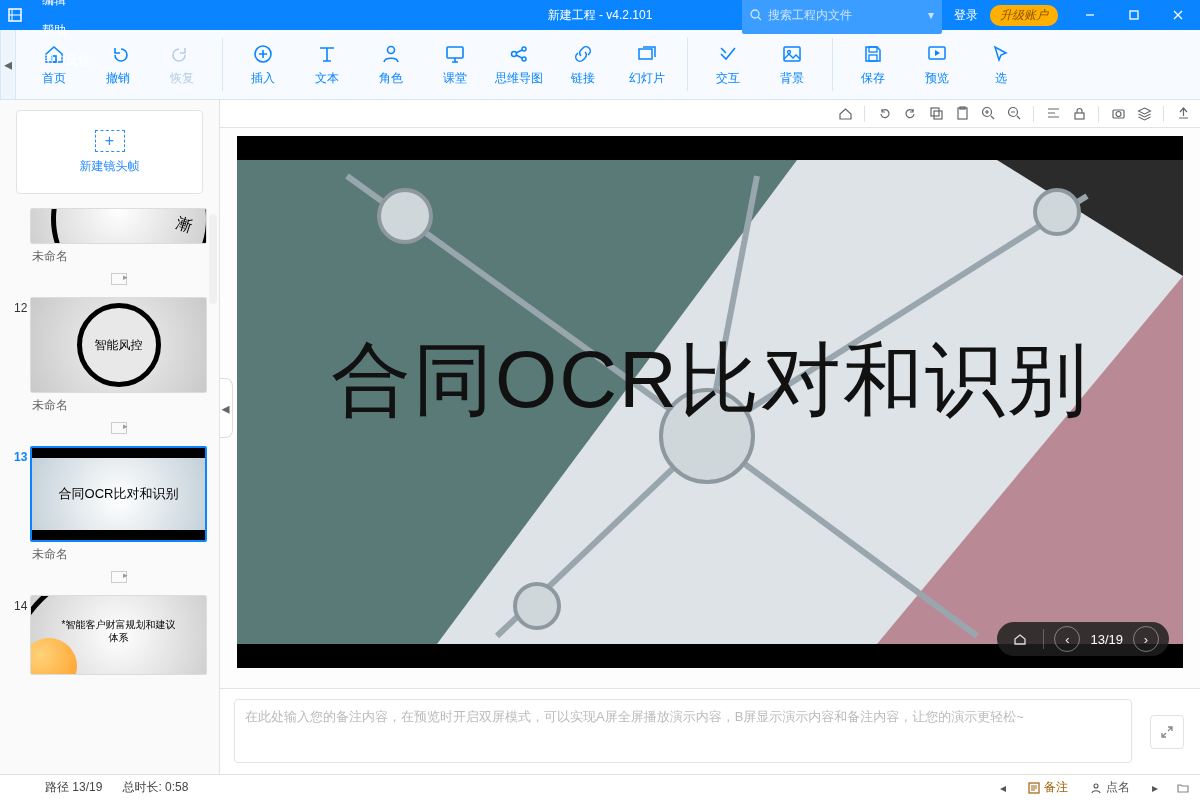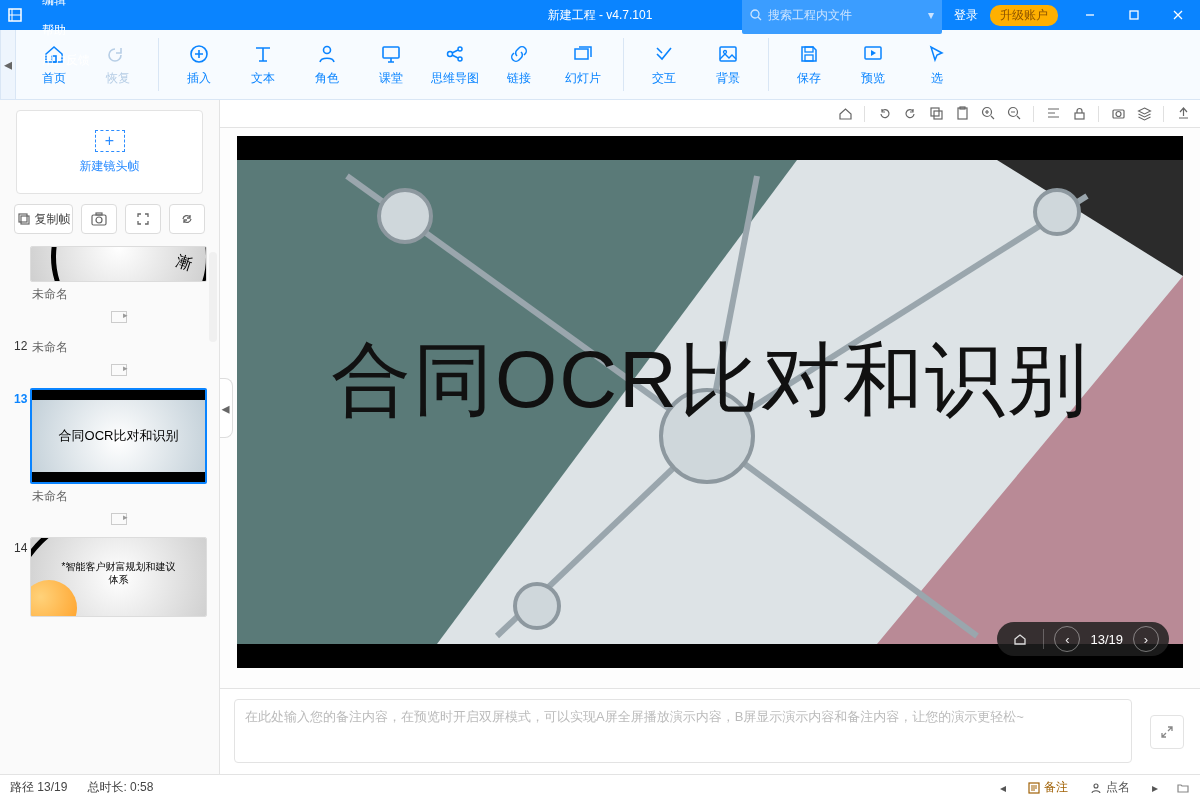--- a/index.html
+++ b/index.html
@@ -9,21 +9,21 @@
 .titlebar { height: 30px; background: #0a84ff; display: flex; align-items: center; color: #fff; font-size: 12px; position: relative; }
 .titlebar .app-logo { width: 30px; display: flex; align-items: center; justify-content: center; }
 .titlebar .menu { display: flex; flex-direction: column; }
 .titlebar .menu-item { padding: 0 12px; height: 30px; display: flex; align-items: center; cursor: pointer; }
 .titlebar .title-center { position: absolute; left: 50%; transform: translateX(-50%); }
 .titlebar .right { margin-left: auto; display: flex; align-items: center; height: 30px; }
 .titlebar .search { width: 200px; height: 38px; background: #3b9dff; border-radius: 2px; display: flex; align-items: center; padding: 0 8px; color: #cce4ff; font-size: 12px; position: relative; }
 .titlebar .search .searchtext { margin-left: 6px; }
 .titlebar .search .dd { margin-left: auto; }
 .titlebar .login { padding: 0 12px; }
-.titlebar .upgrade { background: #ffb000; color: #8a5200; padding: 2px 10px; border-radius: 10px; font-size: 12px; margin-right: 10px; }
+.titlebar .upgrade { background: #ffb000; color: #8a5200; padding: 2px 10px; border-radius: 10px; font-size: 12px; margin-right: 10px; font-style: italic; }
 .titlebar .win-btn { width: 44px; height: 30px; display: flex; align-items: center; justify-content: center; }
 
 
 .toolbar { height: 70px; background: #f7fbff; border-bottom: 1px solid #d9e6f5; display: flex; align-items: stretch; }
 .toolbar .edge { width: 16px; display: flex; align-items: center; justify-content: center; color: #666; background: #eef5fd; border-left: 1px solid #d9e6f5; border-right: 1px solid #d9e6f5; }
 .tool-group { display: flex; padding: 0 6px; }
 .tool-sep { width: 1px; background: #d9e6f5; margin: 8px 2px; }
 .tool-btn { width: 64px; display: flex; flex-direction: column; align-items: center; justify-content: center; color: #0a84ff; cursor: pointer; gap: 4px; }
 .tool-btn.disabled { color: #b7cee6; }
 .tool-btn .ico { height: 24px; display: flex; align-items: center; justify-content: center; }
@@ -68,21 +68,21 @@
 .canvas-nav { position:absolute; right:14px; bottom:12px; height:34px; background:rgba(30,30,30,.85); border-radius:18px; display:flex; align-items:center; padding:0 10px; gap:10px; color:#fff; font-size:13px; }
 .canvas-nav .nv-btn { width:26px; height:26px; border:1px solid rgba(255,255,255,.4); border-radius:50%; display:flex; align-items:center; justify-content:center; color:#eee; cursor:pointer; }
 .canvas-nav .nv-sep { width:1px; height:20px; background:rgba(255,255,255,.25); }
 
 .notes { height:86px; border-top:1px solid #e3e3e3; padding:10px 14px; position:relative; background:#fff; }
 .notes textarea { width: calc(100% - 54px); height: 64px; border:1px solid #e3e3e3; border-radius:4px; padding:8px 10px; font-size:13px; color:#333; resize:none; outline:none; }
 .notes textarea::placeholder { color:#bbb; }
 .notes .expand { position:absolute; right:16px; top:50%; transform:translateY(-50%); width:34px; height:34px; border:1px solid #e3e3e3; border-radius:4px; display:flex; align-items:center; justify-content:center; color:#888; cursor:pointer; background:#fff; }
 
 
-.statusbar { height:26px; border-top:1px solid #e3e3e3; display:flex; align-items:center; font-size:12px; color:#444; background:#fff; }
+.statusbar { height:26px; border-top:1px solid #e3e3e3; display:flex; align-items:center; font-size:12px; color:#444; background:#fff;padding-left:35px; }
 .statusbar .sl { padding:0 10px; }
 .statusbar .sr { margin-left:auto; display:flex; align-items:center; gap:6px; padding-right:6px; }
 .statusbar .sbtn { display:flex; align-items:center; gap:4px; padding:2px 8px; border-radius:3px; cursor:pointer; color:#555; }
 .statusbar .sbtn.active { color:#a16207; }
 .statusbar .sicon { width:22px; height:22px; display:flex; align-items:center; justify-content:center; color:#888; cursor:pointer; }
 
 
 .t12-bg { background: radial-gradient(circle at 50% 50%, #f2f2f2, #c9c9c9); position:absolute; inset:0; }
 .t12-circle { position:absolute; left:50%; top:50%; transform:translate(-50%,-50%); width:84px; height:84px; border:5px solid #000; border-radius:50%; display:flex; align-items:center; justify-content:center; font-size:12px; color:#000; background:#e8e8e8; }
 .t13-bg { position:absolute; inset:0; background: radial-gradient(circle at 50% 55%, #fff, #bfcdd6); }
@@ -106,21 +106,21 @@
         <rect x="1" y="1" width="12" height="12" fill="none" stroke="#fff" stroke-width="1.5"></rect>
         <path d="M4 1v12M1 7h12" stroke="#fff" stroke-width="1"></path>
       </svg>
   </div>
   <div class="menu">
     <div class="menu-item">文件</div>
     <div class="menu-item">编辑</div>
     <div class="menu-item">帮助</div>
     <div class="menu-item">用户反馈</div>
   </div>
-  <div class="title-center">新建工程 - v4.7.101</div>
+  <div class="title-center">新建工程 - v4.2.101</div>
   <div class="right">
     <div class="search">
       <svg width="12" height="12" viewBox="0 0 12 12">
           <circle cx="5" cy="5" r="4" fill="none" stroke="#cce4ff" stroke-width="1.3"></circle>
           <path d="M8 8l3 3" stroke="#cce4ff" stroke-width="1.3"></path>
         </svg>
       <span class="searchtext">搜索工程内文件</span>
       <span class="dd">▾</span>
     </div>
     <div class="login">登录</div>
@@ -149,20 +149,29 @@
   <div class="tool-group">
     <div class="tool-btn">
       <div class="ico">
           <svg width="22" height="22" viewBox="0 0 22 22">
             <path d="M3 11l8-7 8 7v8H3z" fill="none" stroke="currentColor" stroke-width="1.6"></path>
             <rect x="9" y="13" width="4" height="6" fill="none" stroke="currentColor" stroke-width="1.6"></rect>
           </svg>
         </div>
       <div class="lbl">首页</div>
     </div>
+    <div class="tool-btn">
+      <div class="ico">
+          <svg width="22" height="22" viewBox="0 0 22 22">
+            <path d="M14 6a6 6 0 1 1-6 6" fill="none" stroke="currentColor" stroke-width="1.6"></path>
+            <path d="M8 5v5h5" fill="none" stroke="currentColor" stroke-width="1.6"></path>
+          </svg>
+        </div>
+      <div class="lbl">撤销</div>
+    </div>
     <div class="tool-btn disabled">
       <div class="ico">
           <svg width="22" height="22" viewBox="0 0 22 22">
             <path d="M8 6a6 6 0 1 0 6 6" fill="none" stroke="currentColor" stroke-width="1.6"></path>
             <path d="M14 5v5H9" fill="none" stroke="currentColor" stroke-width="1.6"></path>
           </svg>
         </div>
       <div class="lbl">恢复</div>
     </div>
   </div>
@@ -289,47 +298,20 @@
   </div>
 
 </div>
 
 <div class="body">
 
   <div class="left">
     <div class="newframe-card">
       <div class="plus">+</div>
       <div>新建镜头帧</div>
-    </div>
-    <div class="left-actions">
-      <div class="la-btn la-copy">
-        <svg width="14" height="14" viewBox="0 0 14 14">
-            <rect x="2" y="2" width="8" height="8" fill="none" stroke="#666" stroke-width="1.2"></rect>
-            <rect x="4" y="4" width="8" height="8" fill="none" stroke="#666" stroke-width="1.2"></rect>
-          </svg>
-        <span>复制帧</span>
-      </div>
-      <div class="la-btn la-sq">
-          <svg width="16" height="14" viewBox="0 0 16 14">
-            <rect x="1" y="3" width="14" height="10" rx="1.5" fill="none" stroke="#666" stroke-width="1.2"></rect>
-            <circle cx="8" cy="8" r="3" fill="none" stroke="#666" stroke-width="1.2"></circle>
-            <rect x="5" y="1" width="6" height="2" fill="none" stroke="#666" stroke-width="1.2"></rect>
-          </svg>
-        </div>
-      <div class="la-btn la-sq">
-          <svg width="14" height="14" viewBox="0 0 14 14">
-            <path d="M2 5V2h3M12 5V2H9M2 9v3h3M12 9v3H9" fill="none" stroke="#666" stroke-width="1.3"></path>
-          </svg>
-        </div>
-      <div class="la-btn la-sq">
-          <svg width="14" height="14" viewBox="0 0 14 14">
-            <path d="M3 7a4 4 0 0 1 7-2M11 7a4 4 0 0 1-7 2" fill="none" stroke="#666" stroke-width="1.3"></path>
-            <path d="M10 3v3h-3M4 11V8h3" fill="none" stroke="#666" stroke-width="1.3"></path>
-          </svg>
-        </div>
     </div>
 
     <div class="left-scroll">
       <div class="left-scrollbar"></div>
 
       <div class="slide-item">
         <div class="slide-num"></div>
         <div class="slide-col">
           <div class="thumb" style="height:36px">
               <div class="t11-partial"></div>
@@ -337,20 +319,24 @@
               <div class="t11-glyph">漸</div>
             </div>
           <div class="thumb-caption">未命名</div>
           <div class="transition-mark"><span></span></div>
         </div>
       </div>
 
       <div class="slide-item">
         <div class="slide-num">12</div>
         <div class="slide-col">
+          <div class="thumb">
+              <div class="t12-bg"></div>
+              <div class="t12-circle">智能风控</div>
+            </div>
           <div class="thumb-caption">未命名</div>
           <div class="transition-mark"><span></span></div>
         </div>
       </div>
 
       <div class="slide-item selected">
         <div class="slide-num">13</div>
         <div class="slide-col">
           <div class="thumb">
               <div class="t13-bg"></div>

